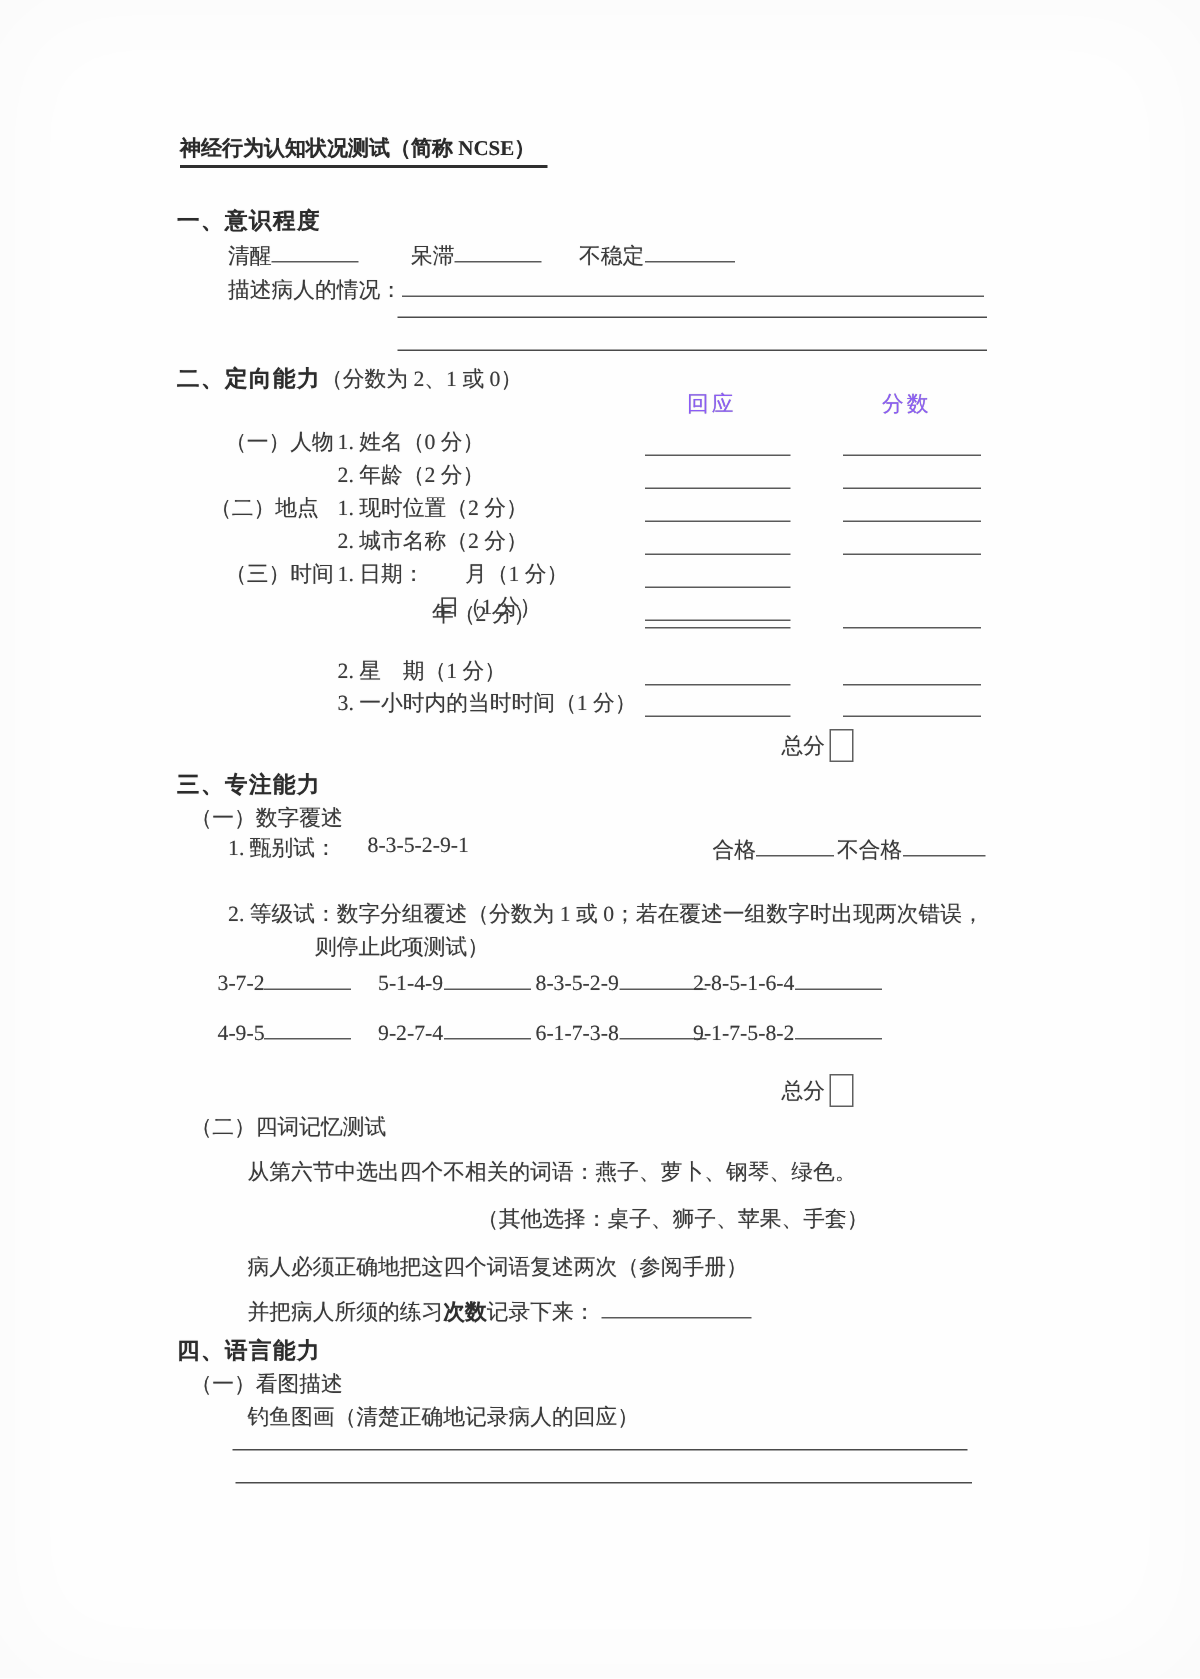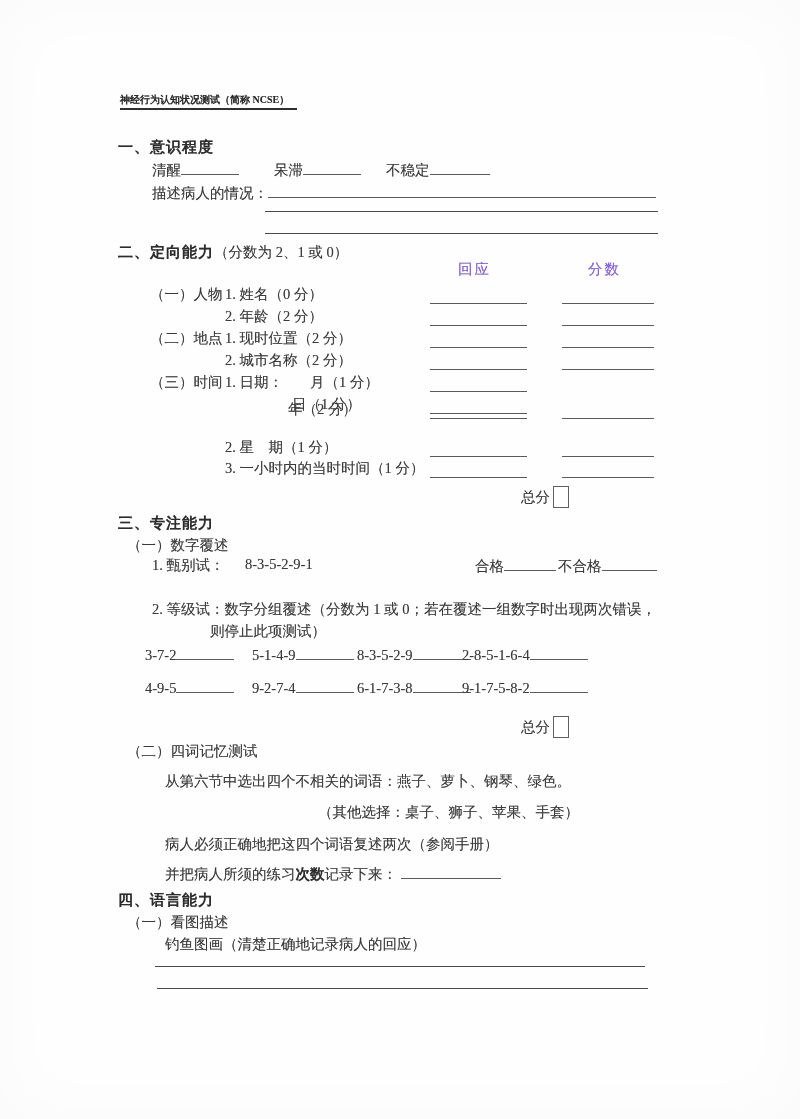--- a/index.html
+++ b/index.html
@@ -13,21 +13,21 @@
     color: #3a3a3a;
     font-size: 14.5px;
     overflow: hidden;
     box-shadow: inset 0 0 80px rgba(0,0,0,0.02);
     text-shadow: 0 0 0.5px rgba(90,90,90,0.55);
   }
   .abs { position: absolute; white-space: nowrap; }
   .bold { font-weight: bold; color: #2e2e2e; }
   .doc-title {
     font-weight: bold;
-    font-size: 10px;
+    font-size: 14px;
     color: #2a2a2a;
     border-bottom: 2px solid #2f2f2f;
     padding: 0 8px 3px 0;
   }
   .heading { font-weight: bold; font-size: 15px; color: #2c2c2c; letter-spacing: 1px; }
   .blank {
     display: inline-block;
     border-bottom: 1px solid #5a5a5a;
     height: 1.05em;
     vertical-align: baseline;
@@ -84,21 +84,21 @@
     <span style="left:225px;">1. 姓名（0 分）</span>
     <span class="line-slot resp"></span>
     <span class="line-slot scor"></span>
   </div>
   <div class="row" style="top:307px;">
     <span style="left:225px;">2. 年龄（2 分）</span>
     <span class="line-slot resp"></span>
     <span class="line-slot scor"></span>
   </div>
   <div class="row" style="top:329px;">
-    <span style="left:150px;">（二）地点</span>
+    <span style="left:140px;">（二）地点</span>
     <span style="left:225px;">1. 现时位置（2 分）</span>
     <span class="line-slot resp"></span>
     <span class="line-slot scor"></span>
   </div>
   <div class="row" style="top:351px;">
     <span style="left:225px;">2. 城市名称（2 分）</span>
     <span class="line-slot resp"></span>
     <span class="line-slot scor"></span>
   </div>
   <div class="row" style="top:373px;">

